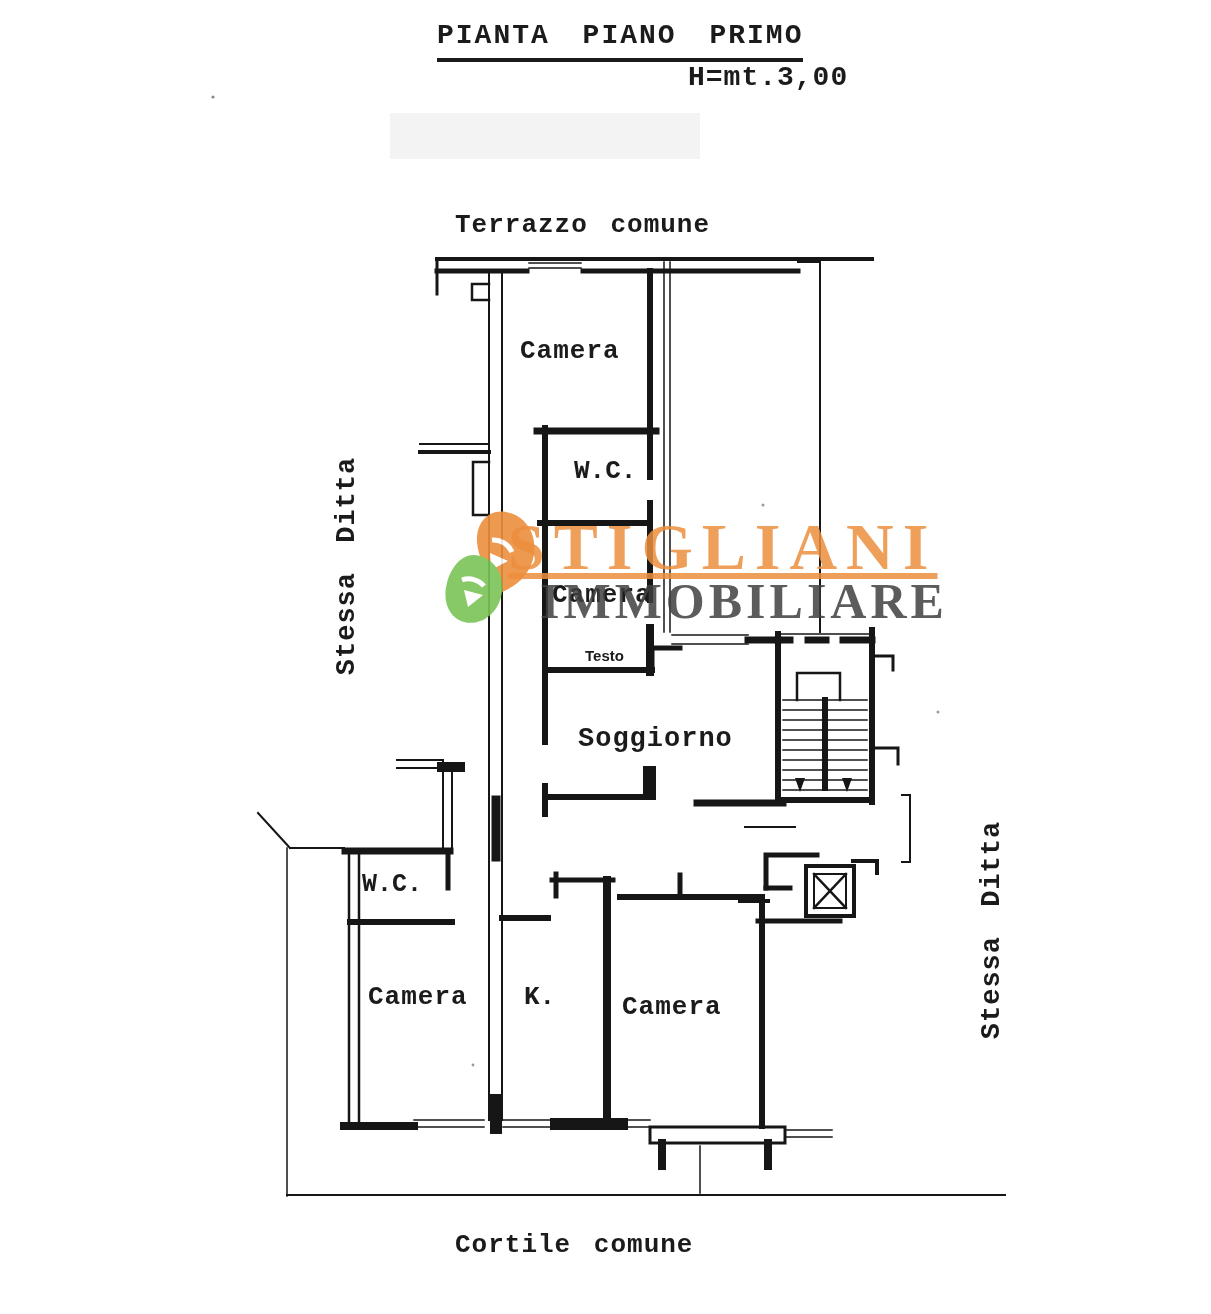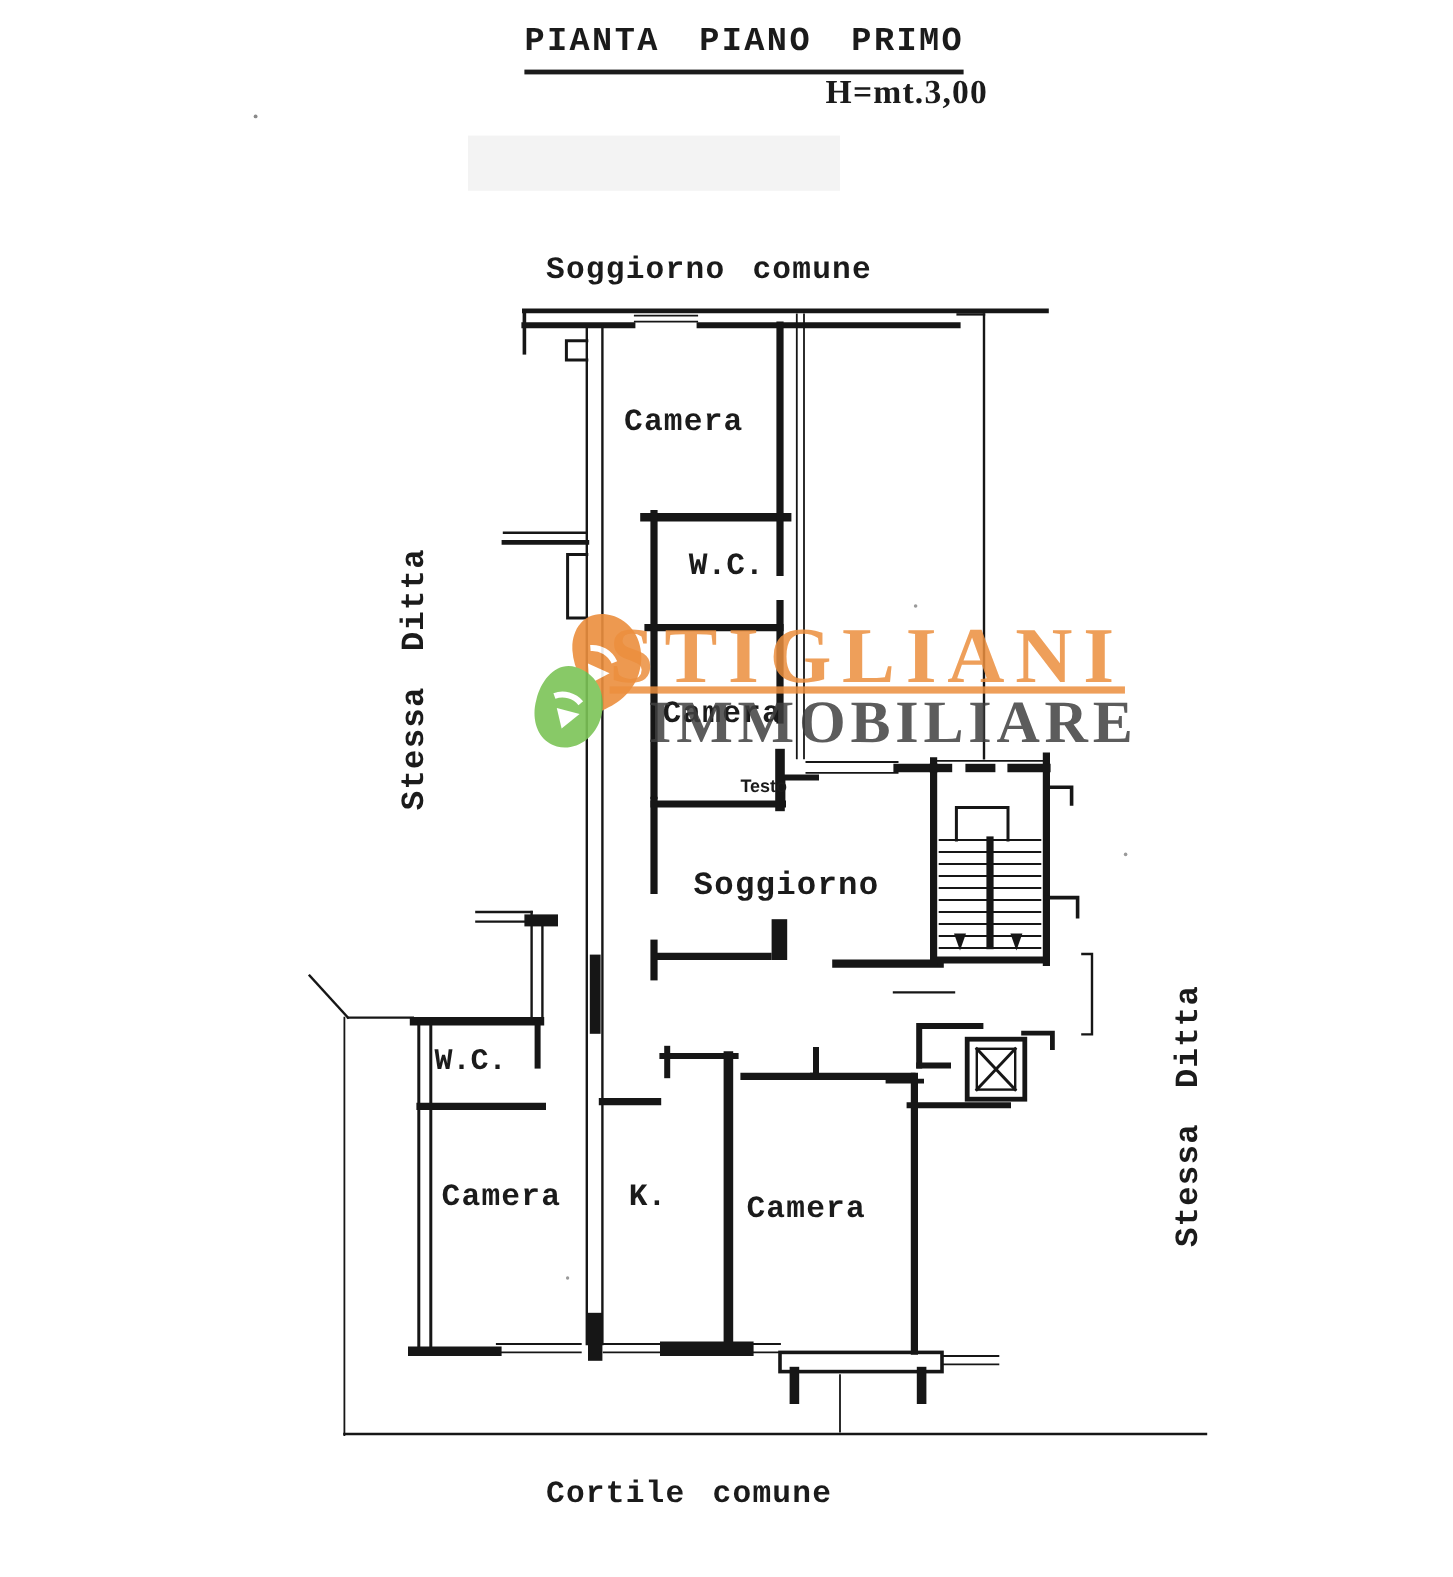--- a/index.html
+++ b/index.html
@@ -9,26 +9,26 @@
   }
   svg.plan { position:absolute; left:0; top:0; }
   .lbl {
     position:absolute; font-family:"Liberation Mono", monospace;
     font-weight:bold; color:#1b1b1b; white-space:nowrap; line-height:1;
   }
   .title {
     left:437px; top:22px; font-size:28px; letter-spacing:2px; word-spacing:14px;
     border-bottom:4px solid #1b1b1b; padding-bottom:8px;
   }
-  .hnote    { left:688px; top:64px;  font-size:28px; letter-spacing:1px;font-family:Liberation Serif, serif; }
+  .hnote    { left:688px; top:64px;  font-size:28px; letter-spacing:1px; }
   .terrazzo { left:455px; top:212px; font-size:26px; letter-spacing:1px; word-spacing:6px; }
   .camera1  { left:520px; top:338px; font-size:26px; letter-spacing:1px; }
   .wc1      { left:574px; top:458px; font-size:26px; }
   .camera2  { left:552px; top:582px; font-size:26px; letter-spacing:1px; }
-  .testo    { left:585px; top:648px; font-size:15px; font-family:"Liberation Sans", sans-serif;margin-left:32px; }
+  .testo    { left:585px; top:648px; font-size:15px; font-family:"Liberation Sans", sans-serif; }
   .soggiorno{ left:578px; top:702px; font-size:27px; letter-spacing:1px;margin-top:24px; }
   .wc2      { left:362px; top:872px; font-size:25px; }
   .camera3  { left:368px; top:984px; font-size:26px; letter-spacing:1px; }
   .klbl     { left:524px; top:984px; font-size:26px; }
   .camera4  { left:622px; top:994px; font-size:26px; letter-spacing:1px; }
   .cortile  { left:455px; top:1232px; font-size:26px; letter-spacing:1px; word-spacing:6px; }
   .vert {
     font-size:27px; letter-spacing:1px; word-spacing:12px;
     transform:translate(-50%,-50%) rotate(-90deg);
   }
@@ -192,21 +192,21 @@
         <line x1="785" y1="1137" x2="832" y2="1137" stroke-width="1.5"></line>
         <line x1="700" y1="1146" x2="700" y2="1193" stroke-width="1.5"></line>
       </g>
 
       <line x1="287" y1="1195" x2="1005" y2="1195" stroke-width="2"></line>
     </g>
   </svg>
 
   <div class="lbl title">PIANTA PIANO PRIMO</div>
   <div class="lbl hnote">H=mt.3,00</div>
-  <div class="lbl terrazzo">Soggiorno comune</div>
+  <div class="lbl terrazzo">Terrazzo comune</div>
   <div class="lbl camera1">Camera</div>
   <div class="lbl wc1">W.C.</div>
   <div class="lbl camera2">Camera</div>
   <div class="lbl testo">Testo</div>
   <div class="lbl soggiorno">Soggiorno</div>
   <div class="lbl wc2">W.C.</div>
   <div class="lbl camera3">Camera</div>
   <div class="lbl klbl">K.</div>
   <div class="lbl camera4">Camera</div>
   <div class="lbl vert stessaL">Stessa Ditta</div>

